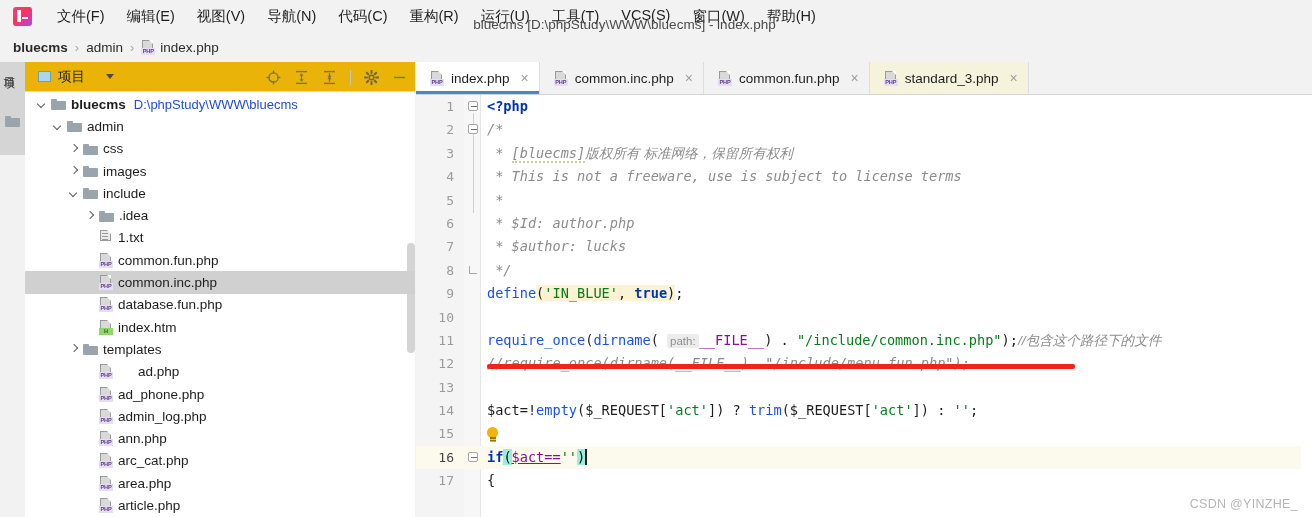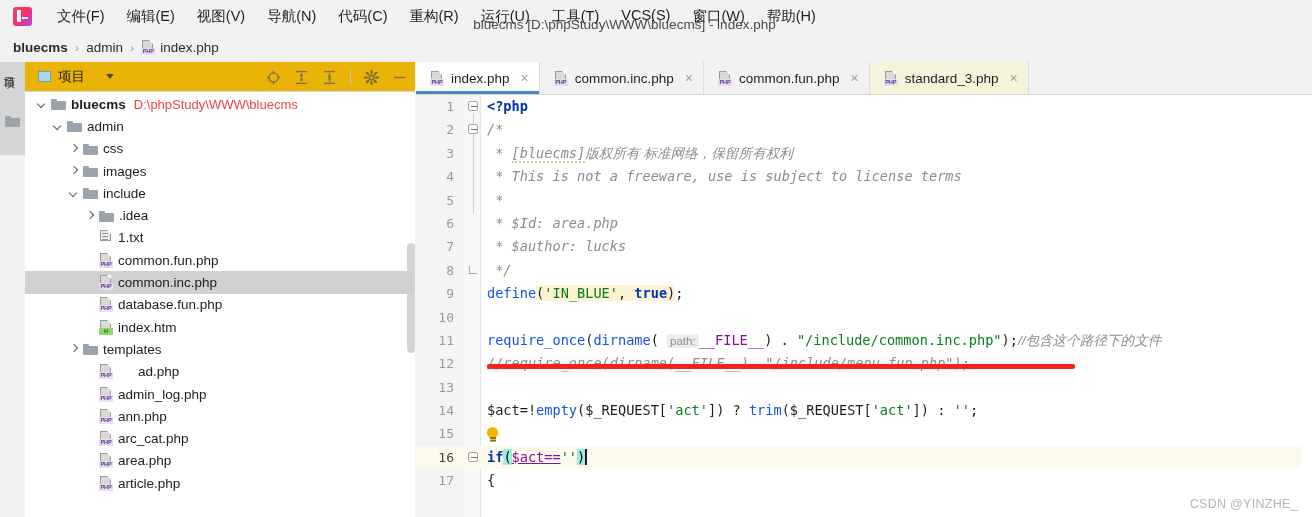--- a/index.html
+++ b/index.html
@@ -156,21 +156,21 @@
     border-right:1.4px solid #5c5c5c; border-top:1.4px solid #5c5c5c;
     transform:rotate(45deg);
   }
   .arrow.d::before{
     content:""; position:absolute; left:1px; top:1.5px; width:5px; height:5px;
     border-right:1.4px solid #5c5c5c; border-top:1.4px solid #5c5c5c;
     transform:rotate(135deg);
   }
   .row .nm { margin-left:5px; }
   .row .nm.bold { font-weight:bold; }
-  .row .sub { margin-left:8px; color:#ef4444; font-size:13px; }
+  .row .sub { margin-left:8px; color:#1d4ed8; font-size:13px; }
 
   
   .editor {
     position:absolute; left:416px; top:62px; width:896px; height:455px;
     background:#ffffff;
   }
   .tabbar {
     position:absolute; left:0; top:0; width:896px; height:33px;
     background:#f2f2f2; display:flex; align-items:stretch;
     border-bottom:1px solid #d6d6d6;
@@ -488,20 +488,27 @@
             <span class="page"></span>
             <span class="lbl">PHP</span>
           </span>
         <span class="nm">ad.php</span>
       </div>
       <div class="row" style="padding-left:74px;">
         <span class="ficon php">
             <span class="page"></span>
             <span class="lbl">PHP</span>
           </span>
+        <span class="nm">ad_phone.php</span>
+      </div>
+      <div class="row" style="padding-left:74px;">
+        <span class="ficon php">
+            <span class="page"></span>
+            <span class="lbl">PHP</span>
+          </span>
         <span class="nm">admin_log.php</span>
       </div>
       <div class="row" style="padding-left:74px;">
         <span class="ficon php">
             <span class="page"></span>
             <span class="lbl">PHP</span>
           </span>
         <span class="nm">ann.php</span>
       </div>
       <div class="row" style="padding-left:74px;">
@@ -594,21 +601,21 @@
           <span class="src cm"> * This is not a freeware, use is subject to license terms</span>
         </div>
 
         <div class="cl">
           <span class="lno">5</span>
           <span class="src cm"> *</span>
         </div>
 
         <div class="cl">
           <span class="lno">6</span>
-          <span class="src cm"> * $Id: area.php</span>
+          <span class="src cm"> * $Id: author.php</span>
         </div>
 
         <div class="cl">
           <span class="lno">7</span>
           <span class="src cm"> * $author: lucks</span>
         </div>
 
         <div class="cl">
           <span class="lno">8</span>
           <span class="foldend"></span>

